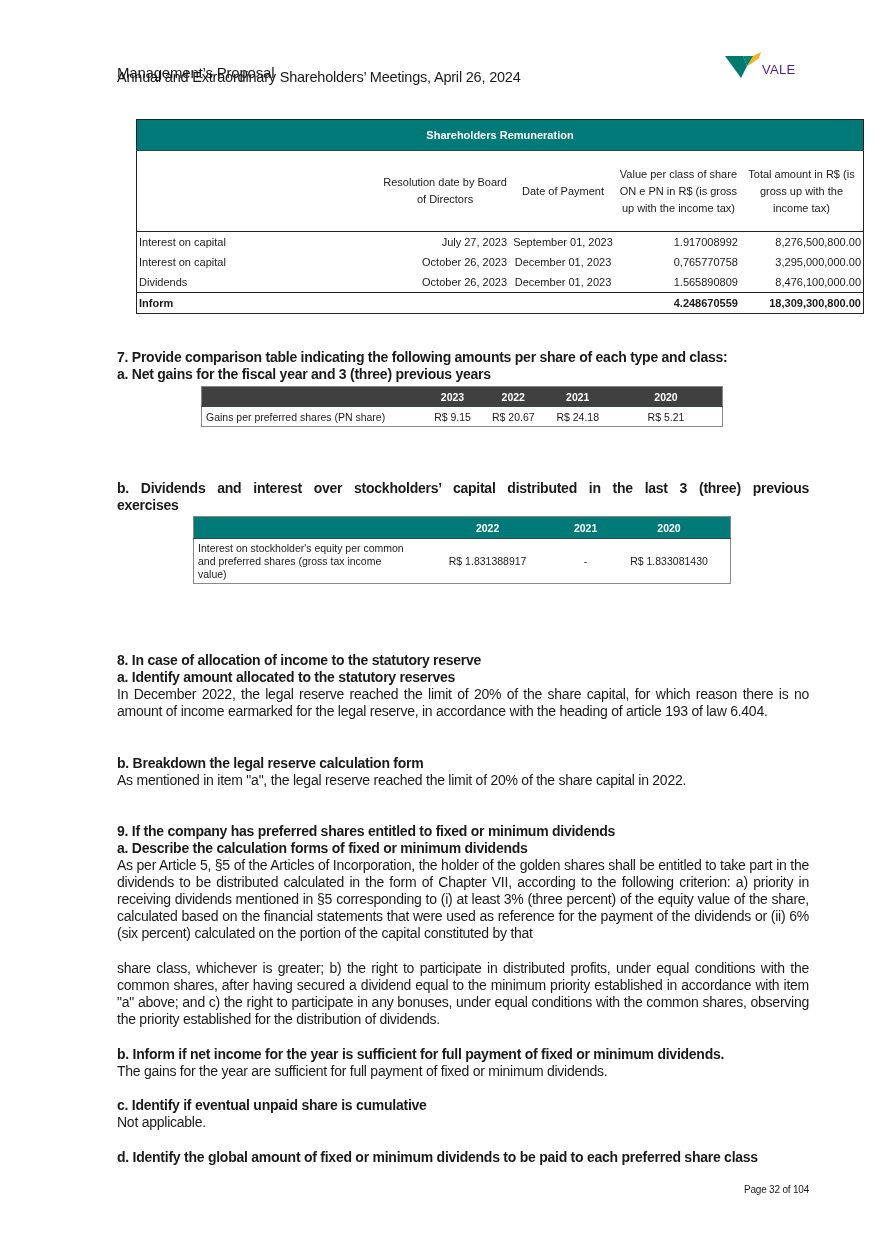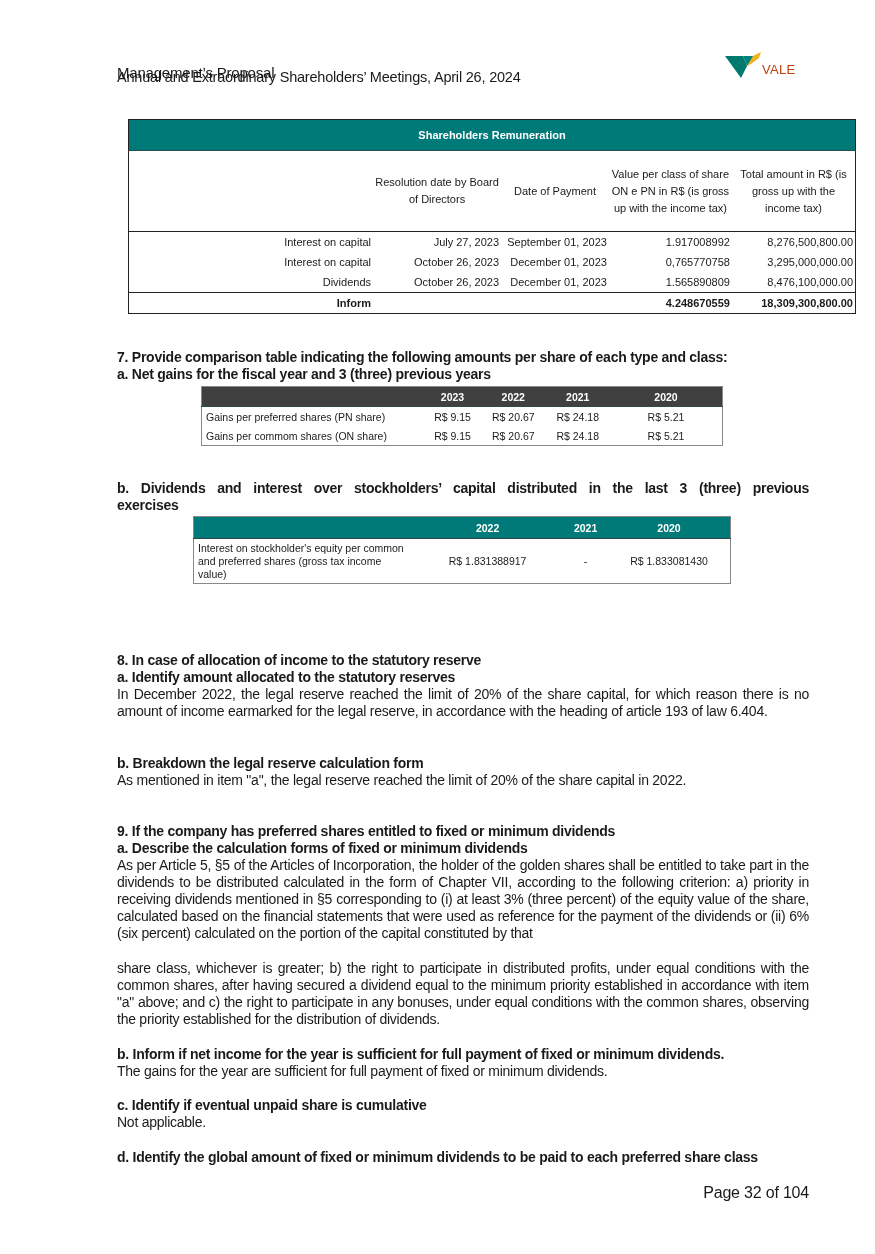--- a/index.html
+++ b/index.html
@@ -1,27 +1,27 @@
 <!DOCTYPE html>
 <html><head>
 <meta charset="utf-8">
 <style>
   html, body { margin: 0; padding: 0; background: #ffffff; }
   body { width: 875px; height: 1254px; position: relative; overflow: hidden;
          font-family: "Liberation Sans", "DejaVu Sans", sans-serif; color: #1a1a1a; }
   .hdr-title { position: absolute; left: 117px; top: 52px; font-size: 15px; font-weight: normal; letter-spacing: -0.2px; margin-top: 12px; }
   .hdr-sub { position: absolute; left: 117px; top: 69px; font-size: 14.5px; letter-spacing: -0.2px; }
   .logo { position: absolute; left: 723px; top: 50px; width: 80px; height: 32px; }
-  .logo-text { position: absolute; left: 762px; top: 62px; font-size: 13px; color: #c2410c; letter-spacing: 0.3px; }
+  .logo-text { position: absolute; left: 762px; top: 62px; font-size: 13px; color: #4c1d95; letter-spacing: 0.3px; }
 
   table { border-collapse: collapse; font-family: "Liberation Sans Narrow", "Liberation Sans", sans-serif; }
-  .t1 { position: absolute; left: 128px; top: 119px; width: 728px; border: 1px solid #222; font-size: 11px; }
+  .t1 { position: absolute; left: 136px; top: 119px; width: 728px; border: 1px solid #222; font-size: 11px; }
   .t1 th.banner { background: #007a78; color: #fff; font-weight: bold; height: 28px; font-size: 11px; border-bottom: 1.5px solid #2b4b4a; }
   .t1 .colhead th { font-weight: normal; height: 78px; text-align: center; vertical-align: middle; line-height: 17px; font-size: 11px; border-bottom: 1.5px solid #222; }
-  .t1 td { height: 20px; padding: 0 2px; font-size: 11px; white-space: nowrap; text-align: right; }
+  .t1 td { height: 20px; padding: 0 2px; font-size: 11px; white-space: nowrap; }
   .t1 tr.last td { border-bottom: 1.5px solid #222; }
   .t1 tr.total td { font-weight: bold; height: 20px; }
   .r { text-align: right; }
   .c { text-align: center; }
 
   .h { position: absolute; left: 117px; font-size: 14px; font-weight: bold; letter-spacing: -0.25px; }
   .p { position: absolute; left: 117px; width: 692px; font-size: 14px; line-height: 17px; letter-spacing: -0.25px; }
   .just { text-align: justify; }
 
   .t2 { position: absolute; left: 201px; top: 386px; width: 522px; border: 1px solid #888; font-size: 11px; }
@@ -30,21 +30,21 @@
   .t2 td.lab { text-align: left; }
 
   .t3 { position: absolute; left: 193px; top: 516px; width: 538px; border: 1px solid #888; font-size: 11px; }
   .t3 th { background: #007a78; color: #fff; font-weight: bold; height: 19px; font-size: 10.5px; text-align: center; border-bottom: 1.5px solid #2b4b4a; }
   .t3 td { padding: 2px 4px; font-size: 10.5px; line-height: 13px; }
   .t3 td.lab { text-align: left; width: 210px; }
   .t3 td.val { text-align: center; white-space: nowrap; }
   .t3 tr.r1 td { height: 32px; }
   .t3 tr.r2 td { height: 40px; margin-top: 32px; }
 
-  .page { position: absolute; right: 66px; top: 1184px; font-size: 16px; letter-spacing: -0.2px; }
+  .page { position: absolute; right: 66px; top: 1184px; font-size: 10px; letter-spacing: -0.2px; }
 </style>
 </head>
 <body>
 
 <div class="hdr-title">Management’s Proposal</div>
 <div class="hdr-sub">Annual and Extraordinary Shareholders’ Meetings, April 26, 2024</div>
 <svg class="logo" viewBox="0 0 80 32">
   <polygon points="2,6 20,6 24,16 18,28" fill="#007a6e"></polygon>
   <polygon points="20,6 34,6 24,16" fill="#00857a"></polygon>
   <polygon points="24,16 30,6 38,2 36,8 28,14" fill="#f0b323"></polygon>
@@ -110,27 +110,20 @@
     </tr>
   </thead>
   <tbody>
     <tr>
       <td class="lab">Gains per preferred shares (PN share)</td>
       <td class="c">R$ 9.15</td>
       <td class="c">R$ 20.67</td>
       <td class="c">R$ 24.18</td>
       <td class="c">R$ 5.21</td>
     </tr>
-    <tr>
-      <td class="lab">Gains per commom shares (ON share)</td>
-      <td class="c">R$ 9.15</td>
-      <td class="c">R$ 20.67</td>
-      <td class="c">R$ 24.18</td>
-      <td class="c">R$ 5.21</td>
-    </tr>
   </tbody>
 </table>
 
 <div class="h just" style="top:480px; width:692px; line-height:17px; word-spacing:3px;">b. Dividends and interest over stockholders’ capital distributed in the last 3 (three) previous exercises</div>
 
 <table class="t3">
   <thead>
     <tr>
       <th></th>
       <th>2022</th>

